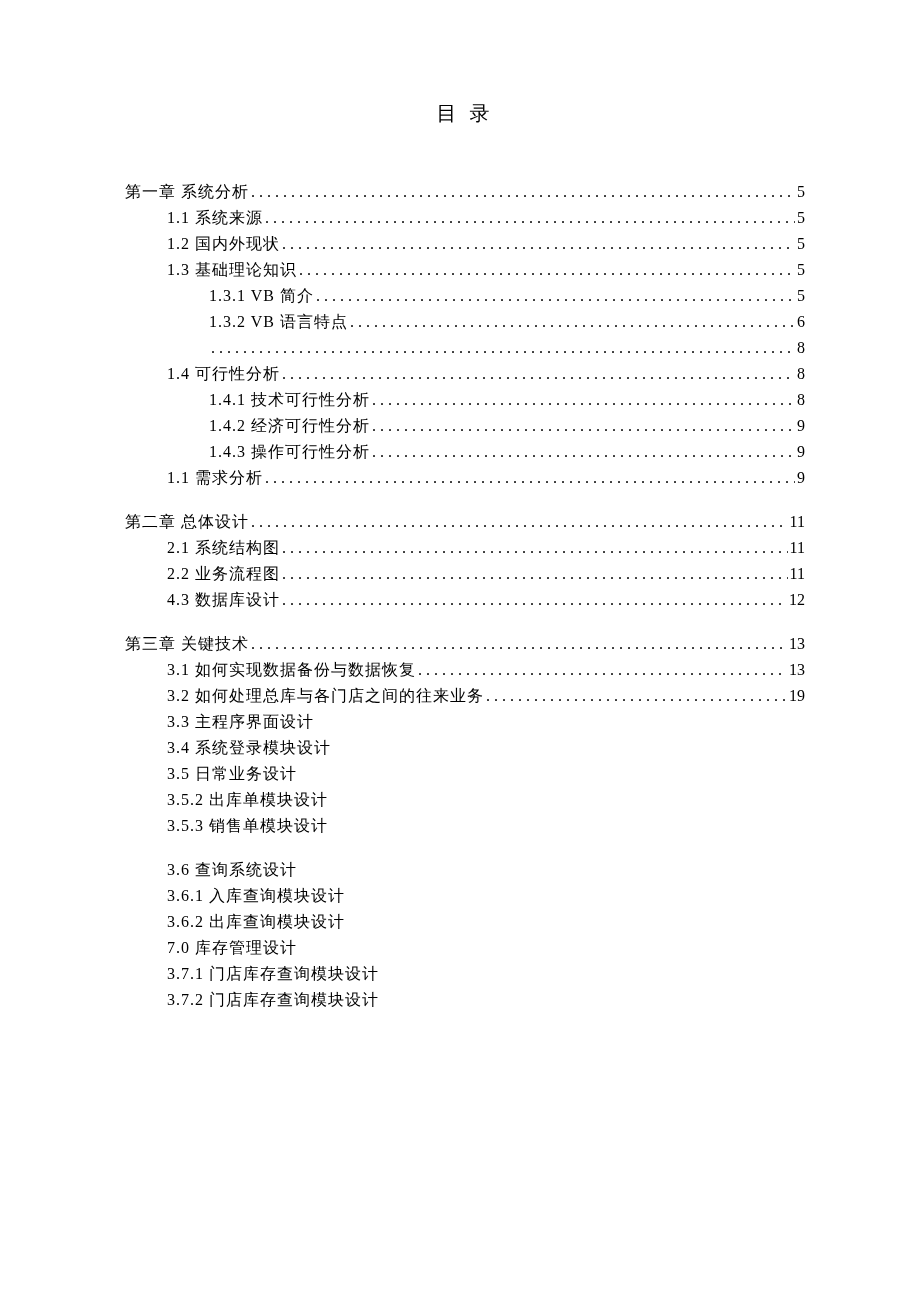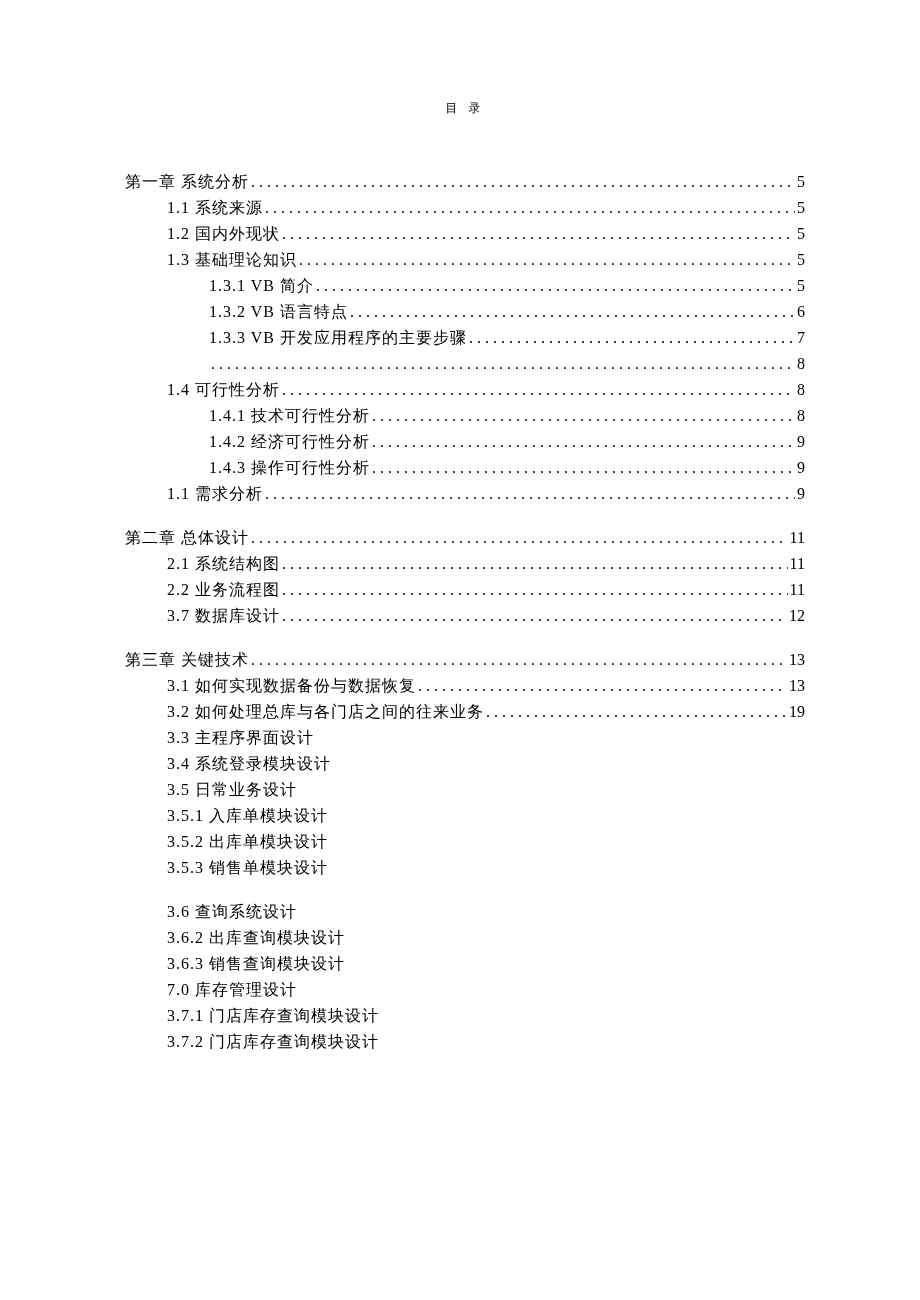--- a/index.html
+++ b/index.html
@@ -7,21 +7,21 @@
     width: 920px;
     height: 1300px;
     background: #fff;
     font-family: "SimSun", "宋体", serif;
     font-size: 16px;
     color: #000;
     padding: 100px 115px 0 125px;
   }
   .title {
     text-align: center;
-    font-size: 12px;
+    font-size: 20px;
     letter-spacing: 4px;
     margin-bottom: 52px;
   }
   .toc { }
   .group { margin-bottom: 18px; }
   .entry {
     display: flex;
     align-items: baseline;
     line-height: 26px;
     white-space: nowrap;
@@ -69,25 +69,20 @@
         <span class="label">1.3.1 VB 简介</span>
         <span class="dots"></span>
         <span class="pg">5</span>
       </div>
       <div class="entry l2">
         <span class="label">1.3.2 VB 语言特点</span>
         <span class="dots"></span>
         <span class="pg">6</span>
       </div>
       <div class="entry l2">
-        <span class="label">1.3.3 VB 开发应用程序的主要步骤 </span>
-        <span class="dots"></span>
-        <span class="pg">7</span>
-      </div>
-      <div class="entry l2">
         <span class="dots"></span>
         <span class="pg">8</span>
       </div>
       <div class="entry l1">
         <span class="label">1.4 可行性分析 </span>
         <span class="dots"></span>
         <span class="pg">8</span>
       </div>
       <div class="entry l2">
         <span class="label">1.4.1 技术可行性分析</span>
@@ -120,21 +115,21 @@
         <span class="label">2.1 系统结构图 </span>
         <span class="dots"></span>
         <span class="pg">11</span>
       </div>
       <div class="entry l1">
         <span class="label">2.2 业务流程图 </span>
         <span class="dots"></span>
         <span class="pg">11</span>
       </div>
       <div class="entry l1">
-        <span class="label">3.7 数据库设计</span>
+        <span class="label">4.3 数据库设计</span>
         <span class="dots"></span>
         <span class="pg">12</span>
       </div>
     </div>
     <div class="group">
       <div class="entry l0">
         <span class="label">第三章 关键技术</span>
         <span class="dots"></span>
         <span class="pg">13</span>
       </div>
@@ -151,38 +146,35 @@
       <div class="entry l1 nodots">
         <span class="label">3.3 主程序界面设计</span>
       </div>
       <div class="entry l1 nodots">
         <span class="label">3.4 系统登录模块设计</span>
       </div>
       <div class="entry l1 nodots">
         <span class="label">3.5 日常业务设计</span>
       </div>
       <div class="entry l1 nodots">
-        <span class="label">3.5.1 入库单模块设计</span>
-      </div>
-      <div class="entry l1 nodots">
         <span class="label">3.5.2 出库单模块设计</span>
       </div>
       <div class="entry l1 nodots">
         <span class="label">3.5.3 销售单模块设计</span>
       </div>
     </div>
     <div class="group">
       <div class="entry l1 nodots">
         <span class="label">3.6 查询系统设计</span>
       </div>
       <div class="entry l1 nodots">
-        <span class="label">3.6.2 出库查询模块设计</span>
+        <span class="label">3.6.1 入库查询模块设计</span>
       </div>
       <div class="entry l1 nodots">
-        <span class="label">3.6.3 销售查询模块设计</span>
+        <span class="label">3.6.2 出库查询模块设计</span>
       </div>
       <div class="entry l1 nodots">
         <span class="label">7.0 库存管理设计</span>
       </div>
       <div class="entry l1 nodots">
         <span class="label">3.7.1 门店库存查询模块设计</span>
       </div>
       <div class="entry l1 nodots">
         <span class="label">3.7.2 门店库存查询模块设计</span>
       </div>

